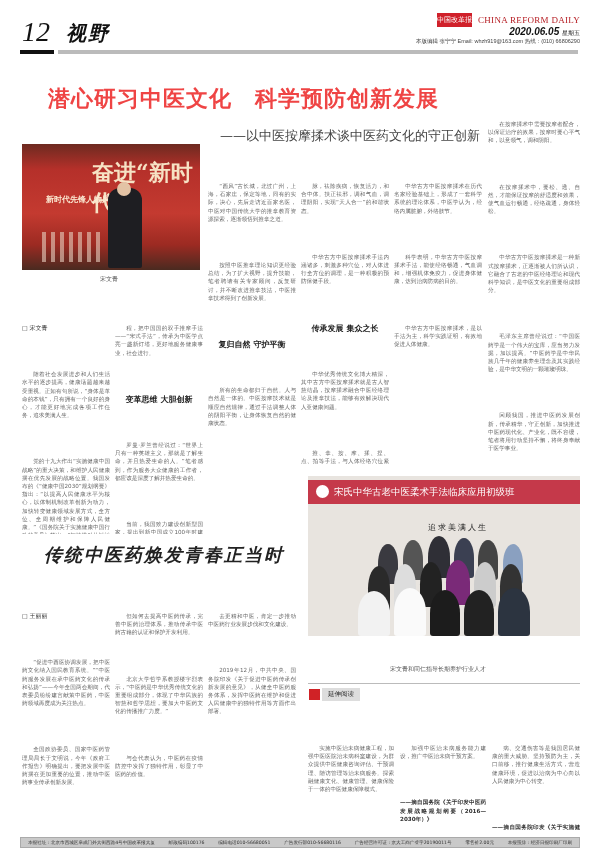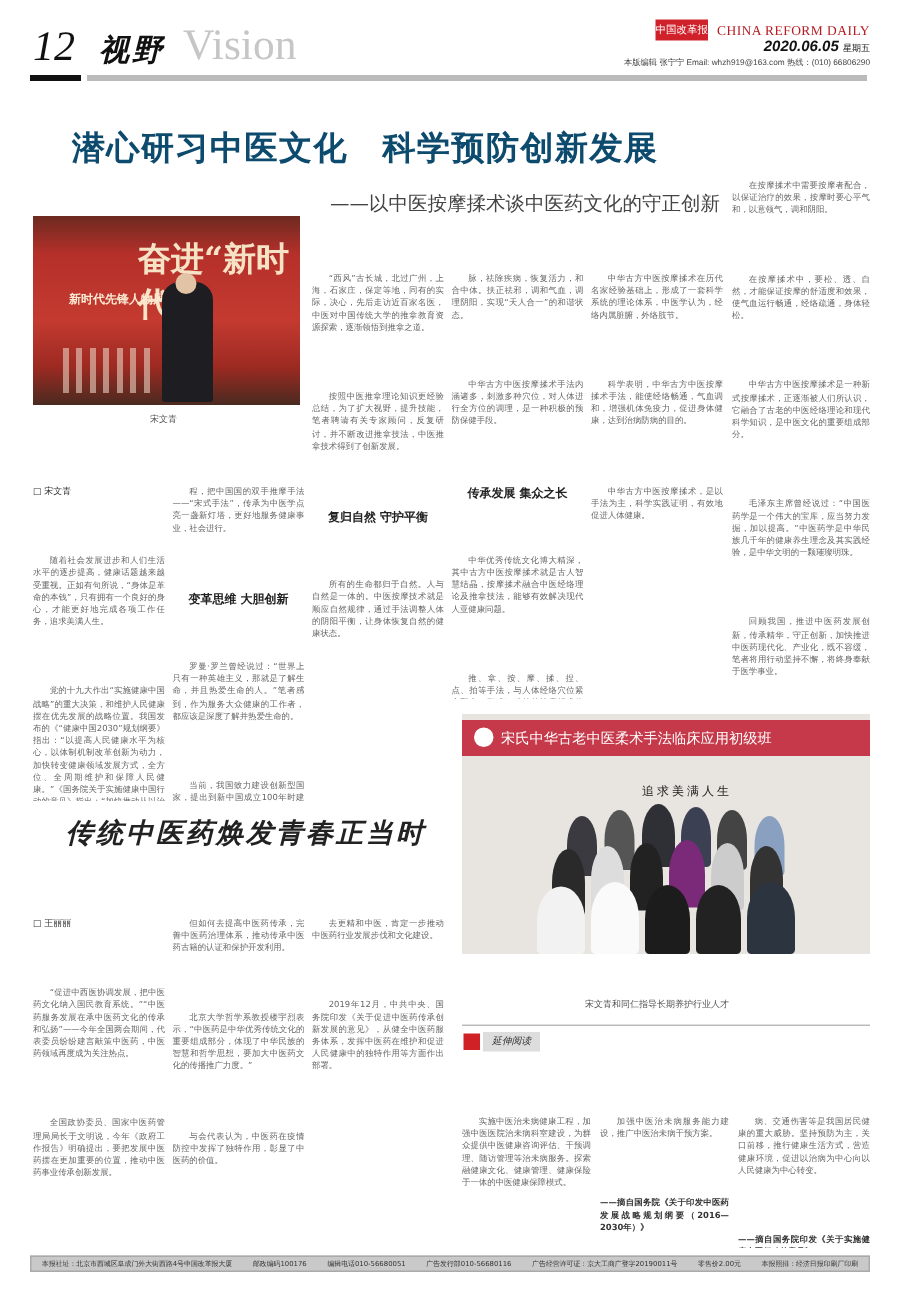--- a/index.html
+++ b/index.html
@@ -10,21 +10,21 @@
   .section-en { position: absolute; left: 122px; top: 14px; font-family: "Liberation Serif", serif; font-size: 29px; color: #c6c6c6; }
   .rule-black { position: absolute; left: 20px; top: 50px; width: 34px; height: 4px; background: #111; }
   .rule-grey { position: absolute; left: 58px; top: 50px; width: 520px; height: 4px; background: #bbb; }
   .masthead { position: absolute; right: 20px; top: 13px; display: flex; align-items: center; gap: 6px; }
   .logo { background: #d0202a; color: #fff; font-size: 7px; padding: 2px 0; font-family: "DejaVu Sans", sans-serif; }
   .mast-en { font-family: "Liberation Serif", serif; font-size: 9px; color: #b51c22; letter-spacing: 0.3px; }
   .date { position: absolute; right: 20px; top: 26px; font-family: "Liberation Sans", sans-serif; font-weight: bold; font-style: italic; font-size: 10px; color: #111; }
   .date small { font-size: 6px; font-style: normal; font-weight: normal; }
   .editor { position: absolute; right: 20px; top: 38px; font-family: "Liberation Sans", sans-serif; font-size: 5.5px; color: #444; }
 
-  .headline { position: absolute; left: 48px; top: 84px; font-family: "DejaVu Serif", serif; font-weight: bold; font-size: 22px; color: #0c4a6e; letter-spacing: 1px; white-space: nowrap; }
+  .headline { position: absolute; left: 48px; top: 84px; font-family: "DejaVu Serif", serif; font-weight: bold; font-size: 22px; color: #ef4444; letter-spacing: 1px; white-space: nowrap; }
   .subhead { position: absolute; left: 220px; top: 127px; font-size: 13px; color: #444; font-family: "DejaVu Sans", sans-serif; }
 
   .photo1 { position: absolute; left: 22px; top: 144px; width: 178px; height: 126px; background: linear-gradient(180deg,#6d2a20 0%,#b5302a 20%,#c43a30 55%,#9c2a22 80%,#4a2a20 100%); overflow: hidden; }
   .photo1 .banner { position: absolute; left: 70px; top: 14px; color: #f6e2c4; font-weight: bold; font-size: 22px; font-family: "DejaVu Serif", serif; }
   .photo1 .banner2 { position: absolute; left: 24px; top: 50px; color: #fbe9d2; font-size: 8px; font-family: "DejaVu Sans", sans-serif; font-weight: bold; }
   .photo1 .person { position: absolute; left: 86px; top: 44px; width: 34px; height: 80px; background: #1e1e22; border-radius: 12px 12px 2px 2px; }
   .photo1 .head { position: absolute; left: 95px; top: 38px; width: 14px; height: 14px; background: #e3c3a5; border-radius: 50%; }
   .photo1 .sky { position: absolute; left: 20px; top: 88px; width: 60px; height: 30px; background: repeating-linear-gradient(90deg,#e8d0c0 0 4px,transparent 4px 9px); opacity: .6; }
   .caption1 { position: absolute; left: 100px; top: 275px; font-size: 6px; color: #555; font-family: "DejaVu Sans", sans-serif; }
 
@@ -38,33 +38,32 @@
   .photo2 .banner { position: absolute; left: 0; top: 4px; width: 272px; height: 24px; background: #c5394a; color: #fff; font-size: 9.5px; display: flex; align-items: center; padding-left: 26px; font-family: "DejaVu Serif", serif; }
   .photo2 .circle { position: absolute; left: 6px; top: 7px; width: 17px; height: 17px; border-radius: 50%; background: #fff; border: 2px solid #c5394a; }
   .photo2 .wall { position: absolute; left: 120px; top: 46px; font-size: 8px; color: #222; font-family: "DejaVu Serif", serif; letter-spacing: 2px; }
   .photo2 .crowd { position: absolute; left: 40px; top: 60px; width: 200px; height: 100px; }
   .dot { position: absolute; border-radius: 50% 50% 3px 3px; }
   .caption2 { position: absolute; left: 390px; top: 665px; font-size: 6px; color: #555; font-family: "DejaVu Sans", sans-serif; }
 
   .sub-headline { position: absolute; left: 44px; top: 543px; font-family: "DejaVu Sans", sans-serif; font-weight: bold; font-size: 18px; color: #222; letter-spacing: 2px; font-style: italic; }
 
   .tag-rule { position: absolute; left: 308px; top: 683px; width: 272px; height: 1px; background: #bbb; }
-  .tag { position: absolute; left: 309px; top: 688px; display: flex; align-items: center; font-style: italic; }
+  .tag { position: absolute; left: 309px; top: 688px; display: flex; align-items: center; }
   .tag-red { width: 11px; height: 11px; background: #d02226; }
   .tag-label { background: #ddd; font-size: 6.5px; padding: 2px 6px; color: #333; font-family: "DejaVu Sans", sans-serif; margin-left: 2px; }
 
   .footer { position: absolute; left: 20px; top: 837px; width: 560px; height: 11px; background: #c9c9c9; border: 1px solid #aaa; display: flex; justify-content: space-around; align-items: center; font-size: 4.6px; color: #333; font-family: "DejaVu Sans", sans-serif; }
 </style>
 </head>
 <body>
 
 <div class="header">
   <div class="pagenum">12</div>
   <div class="section-cn">视野</div>
-  <div class="section-en">Vision</div>
   <div class="rule-black"></div>
   <div class="rule-grey"></div>
   <div class="masthead">
     <span class="logo">中国改革报</span>
     <span class="mast-en">CHINA REFORM DAILY</span>
   </div>
   <div class="date"><span>2020.06.05</span> <small>星期五</small></div>
   <div class="editor">本版编辑 张宁宁 Email: whzh919@163.com 热线：(010) 66806290</div>
 </div>
 

